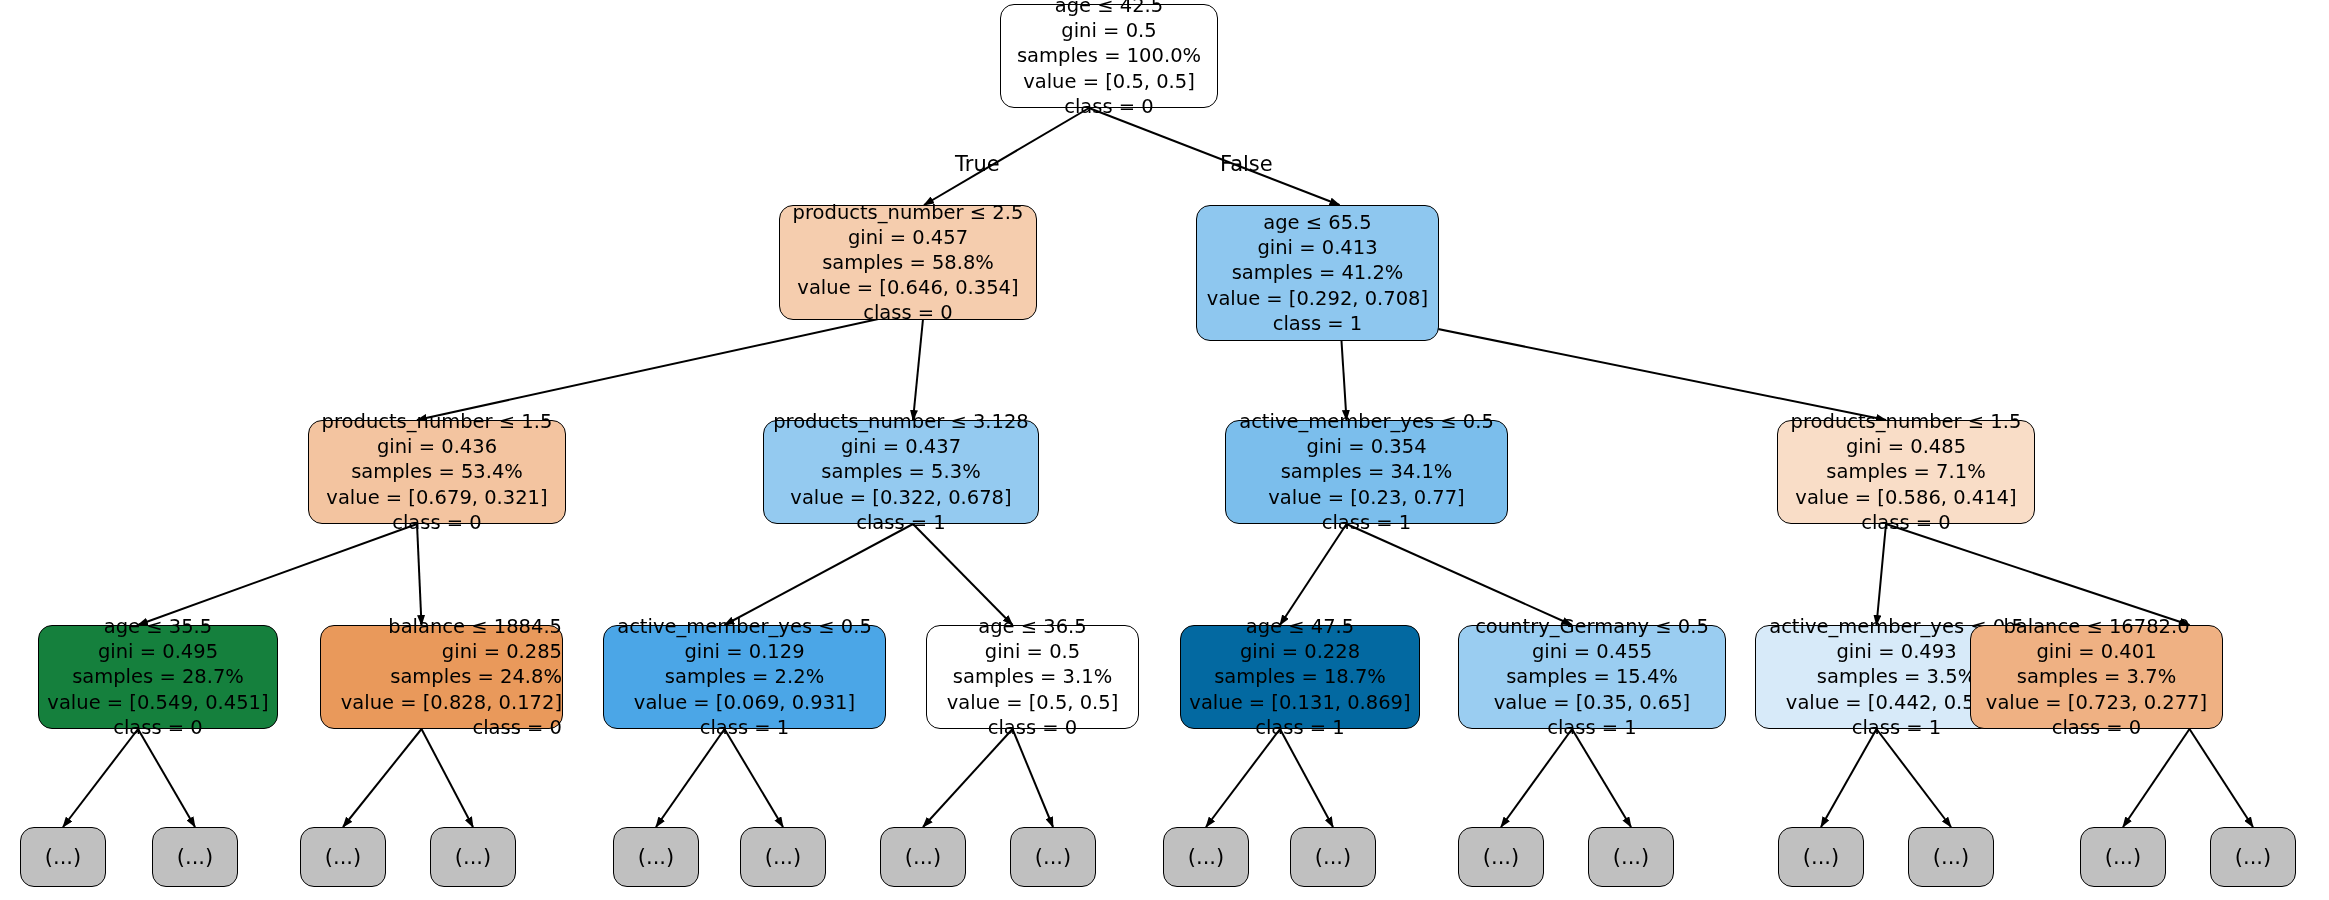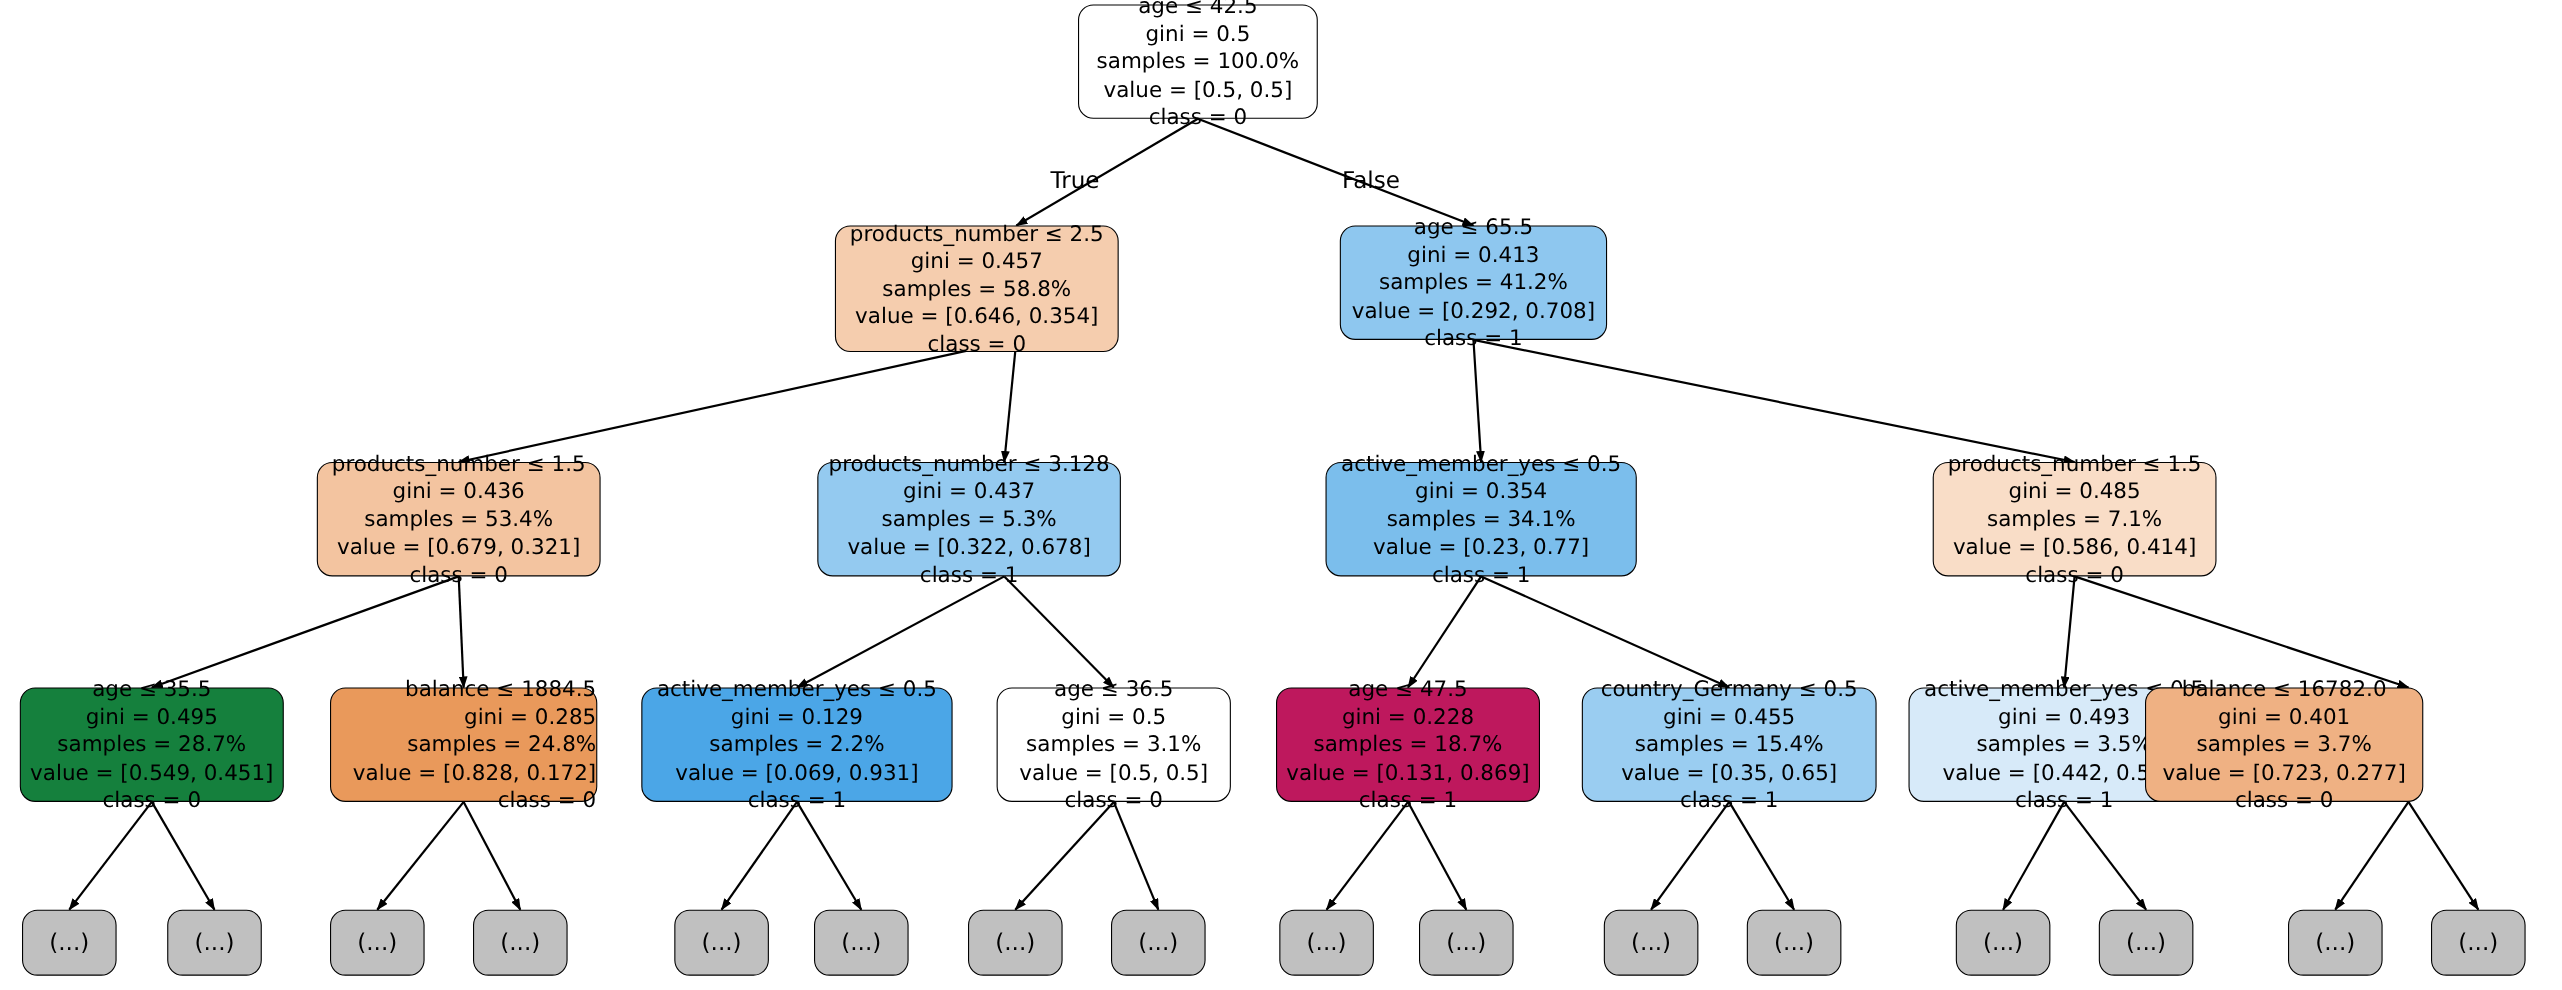--- a/index.html
+++ b/index.html
@@ -31,20 +31,21 @@
     display: flex;
     flex-direction: column;
     align-items: center;
     justify-content: center;
     text-align: center;
     color: #000000;
     font-size: 19.5px;
     line-height: 1.285;
     white-space: nowrap;
     z-index: 3;
+    margin-left: 20px;
   }
   .node .ln {
     display: block;
   }
   .leaf-node {
     position: absolute;
     box-sizing: border-box;
     border: 1.6px solid #000000;
     border-radius: 14px;
     background: #c0c0c0;
@@ -114,21 +115,21 @@
         <span class="ln">value = [0.5, 0.5]</span>
         <span class="ln">class = 0</span>
       </div>
       <div class="node" style="left: 759px; top: 205px; width: 258px; height: 115px; background: rgb(245, 205, 174);">
         <span class="ln">products_number ≤ 2.5</span>
         <span class="ln">gini = 0.457</span>
         <span class="ln">samples = 58.8%</span>
         <span class="ln">value = [0.646, 0.354]</span>
         <span class="ln">class = 0</span>
       </div>
-      <div class="node" style="left: 1218px; top: 205px; width: 243px; height: 104px; background: rgb(142, 199, 239);">
+      <div class="node" style="left: 1176px; top: 205px; width: 243px; height: 136px; background: rgb(142, 199, 239);">
         <span class="ln">age ≤ 65.5</span>
         <span class="ln">gini = 0.413</span>
         <span class="ln">samples = 41.2%</span>
         <span class="ln">value = [0.292, 0.708]</span>
         <span class="ln">class = 1</span>
       </div>
       <div class="node" style="left: 288px; top: 420px; width: 258px; height: 104px; background: rgb(243, 196, 160);">
         <span class="ln">products_number ≤ 1.5</span>
         <span class="ln">gini = 0.436</span>
         <span class="ln">samples = 53.4%</span>
@@ -177,21 +178,21 @@
         <span class="ln">value = [0.069, 0.931]</span>
         <span class="ln">class = 1</span>
       </div>
       <div class="node" style="left: 906px; top: 625px; width: 213px; height: 104px; background: rgb(255, 255, 255);">
         <span class="ln">age ≤ 36.5</span>
         <span class="ln">gini = 0.5</span>
         <span class="ln">samples = 3.1%</span>
         <span class="ln">value = [0.5, 0.5]</span>
         <span class="ln">class = 0</span>
       </div>
-      <div class="node" style="left: 1160px; top: 625px; width: 240px; height: 104px; background: #be185d;">
+      <div class="node" style="left: 1160px; top: 625px; width: 240px; height: 104px; background: #0369a1;">
         <span class="ln">age ≤ 47.5</span>
         <span class="ln">gini = 0.228</span>
         <span class="ln">samples = 18.7%</span>
         <span class="ln">value = [0.131, 0.869]</span>
         <span class="ln">class = 1</span>
       </div>
       <div class="node" style="left: 1438px; top: 625px; width: 268px; height: 104px; background: rgb(154, 205, 241);">
         <span class="ln">country_Germany ≤ 0.5</span>
         <span class="ln">gini = 0.455</span>
         <span class="ln">samples = 15.4%</span>

